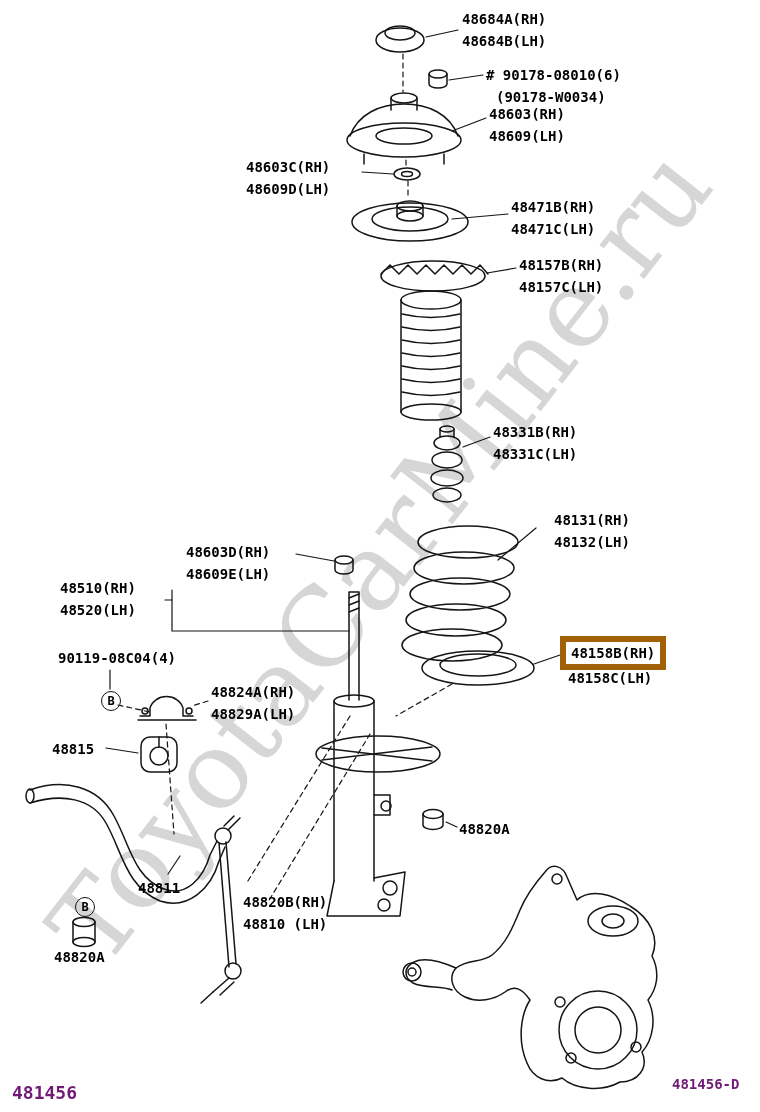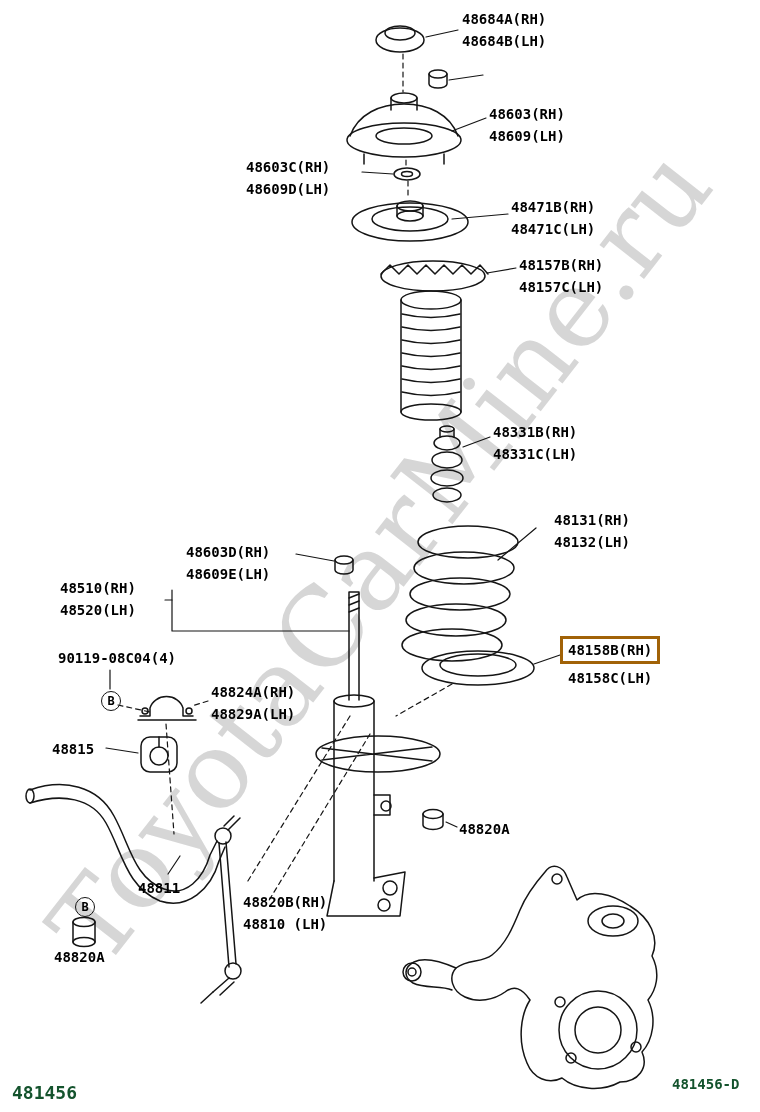--- a/index.html
+++ b/index.html
@@ -20,34 +20,34 @@
     z-index:1;
     pointer-events:none;
   }
   svg.art{position:absolute;left:0;top:0;z-index:2;}
   .label{
     position:absolute;z-index:3;
     font-weight:bold;font-size:14px;line-height:22px;
     color:#000;white-space:nowrap;
   }
   .label--boxed{
-    border:3px solid #a16207;
+    border:6px solid #a16207;
     padding:0 5px;
   }
   .indent{padding-left:10px;}
   .callout{
     position:absolute;z-index:3;
     width:18px;height:18px;
     border:1.6px solid #151515;border-radius:50%;
     font-weight:bold;font-size:12px;line-height:18px;
     text-align:center;color:#000;
   }
   .code{
     position:absolute;z-index:3;
-    font-weight:bold;font-size:18px;color:#14532d;white-space:nowrap;
+    font-weight:bold;font-size:18px;color:#701a75;white-space:nowrap;
   }
   .code--small{font-size:14px;font-weight:bold;}
 </style>
 </head>
 <body>
 
 <div class="page">
 
   <div class="watermark">ToyotaCarMine.ru</div>
 
@@ -224,20 +224,24 @@
         <circle cx="412" cy="972" r="4"></circle>
       </g>
     </g>
   </svg>
 
   <div class="label" style="left:462px;top:8px">
     <div>48684A(RH)</div>
     <div>48684B(LH)</div>
   </div>
 
+  <div class="label" style="left:486px;top:64px">
+    <div># 90178-08010(6)</div>
+    <div class="indent">(90178-W0034)</div>
+  </div>
 
   <div class="label" style="left:489px;top:103px">
     <div>48603(RH)</div>
     <div>48609(LH)</div>
   </div>
 
   <div class="label" style="left:246px;top:156px">
     <div>48603C(RH)</div>
     <div>48609D(LH)</div>
   </div>

